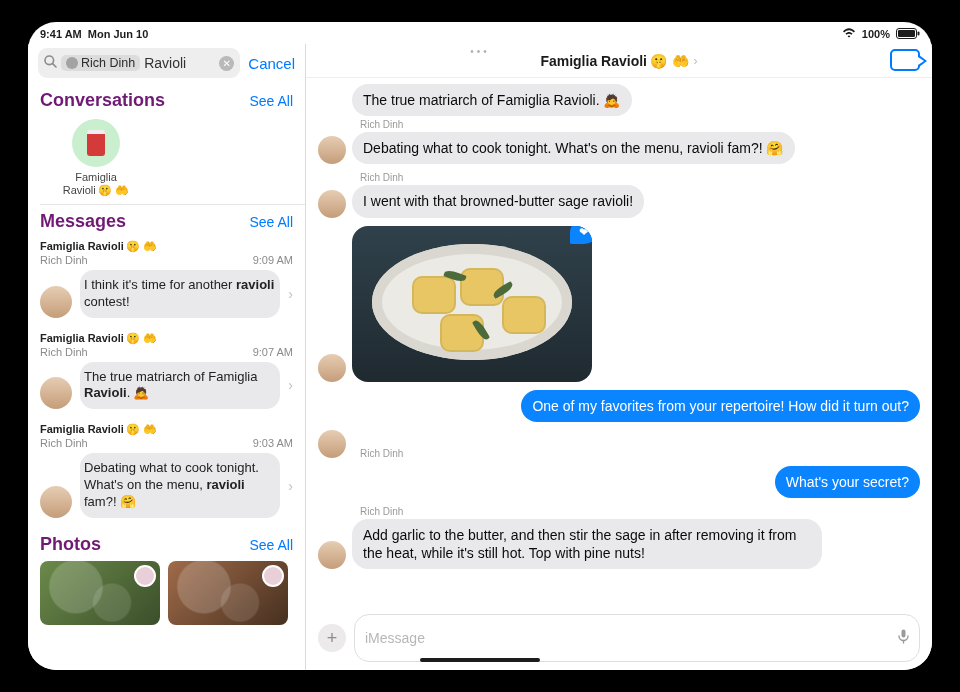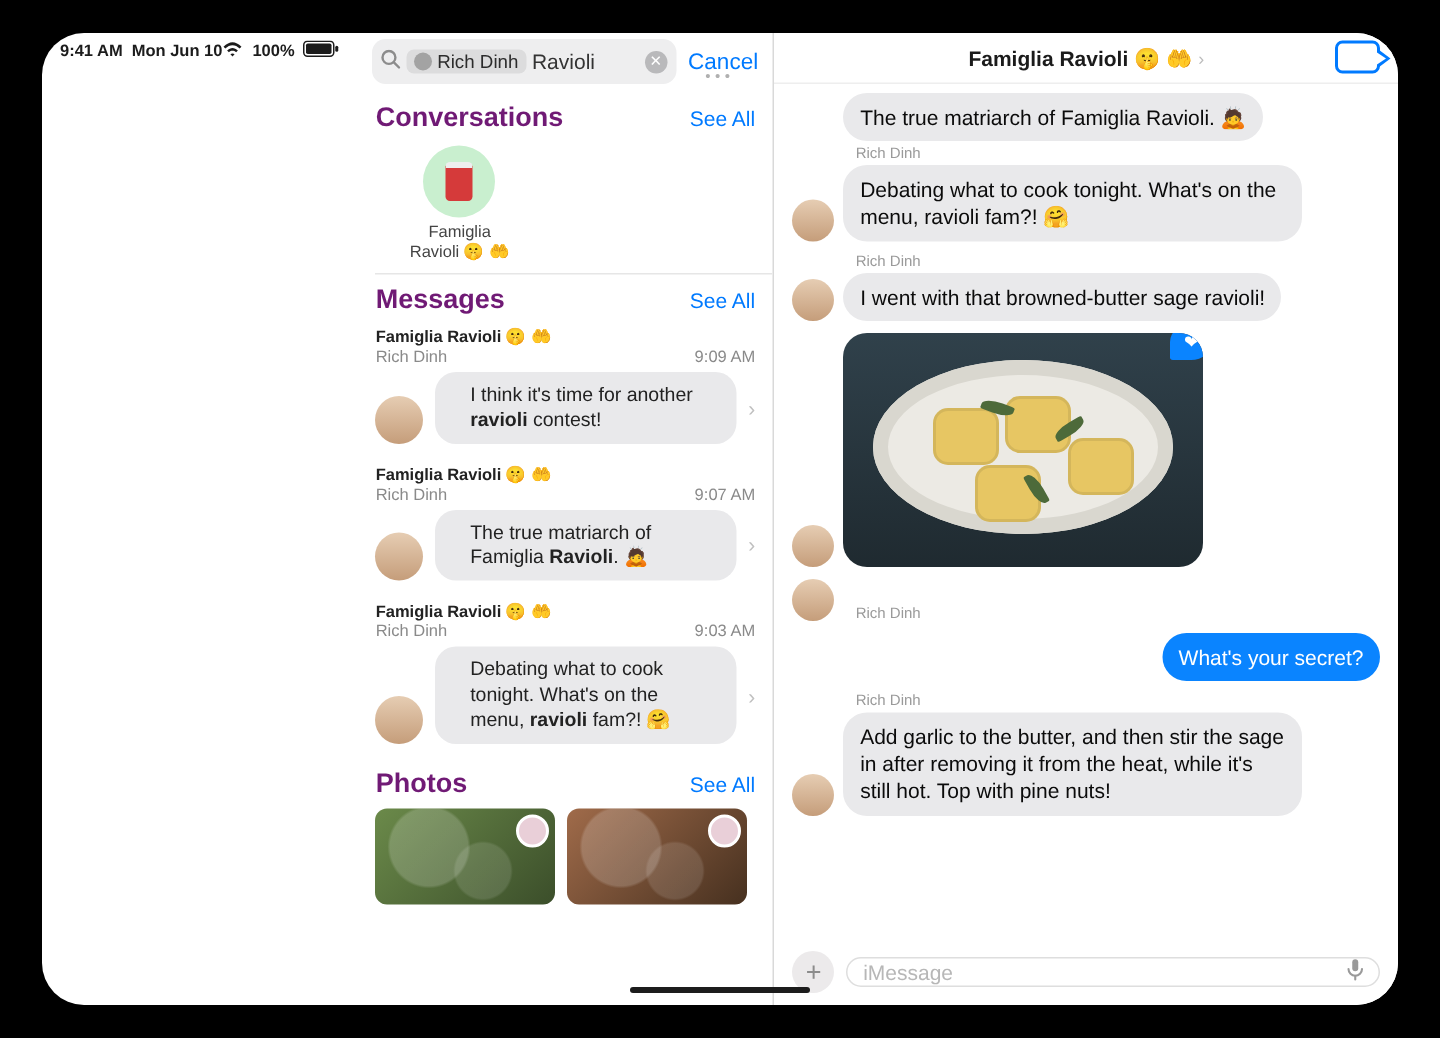--- a/index.html
+++ b/index.html
@@ -3,21 +3,21 @@
 <meta charset="utf-8">
 <style>
   * { box-sizing: border-box; margin: 0; padding: 0; font-family: -apple-system, "Helvetica Neue", Helvetica, Arial, sans-serif; -webkit-font-smoothing: antialiased; }
   html, body { width: 960px; height: 692px; background: #000; }
   .device {
     width: 960px; height: 692px; position: relative;
     background: #000; border-radius: 46px; padding: 22px 28px; 
   }
   .screen {
     width: 100%; height: 100%; background: #fff; border-radius: 28px;
-    overflow: hidden; position: relative; display: flex; flex-direction: row;
+    overflow: hidden; position: relative; display: flex; flex-direction: column;
   }
   .statusbar {
     height: 22px; display: flex; align-items: center; justify-content: space-between;
     padding: 2px 12px 0 12px; font-size: 11px; font-weight: 600; color: #1c1c1c;
   }
   .statusbar .left, .statusbar .right { display: flex; align-items: center; gap: 6px; }
   .dots { position: absolute; left: 50%; top: 24px; transform: translateX(-50%); font-size: 10px; letter-spacing: 3px; color: #b0b0b0; }
 
   .content { flex: 1; display: flex; overflow: hidden; }
   .sidebar { width: 278px; border-right: 0.5px solid #d9d9d9; display: flex; flex-direction: column; background: #fff; overflow: hidden; }
@@ -48,21 +48,21 @@
     background: #c9efcf; display: flex; align-items: center; justify-content: center;
   }
   .can { width: 18px; height: 26px; background: #d53a3a; border-radius: 3px; border-top: 4px solid #eee; }
   .conv-name { line-height: 1.15; }
 
   .msg-item { padding: 4px 12px 10px 12px; font-size: 11px; }
   .msg-top1 { font-weight: 600; color: #222; }
   .msg-top2 { display: flex; justify-content: space-between; color: #8a8a8a; margin-top: 1px; }
   .msg-body-row { display: flex; align-items: center; gap: 8px; margin-top: 4px; }
   .mini-avatar { width: 32px; height: 32px; border-radius: 50%; background: linear-gradient(#e6cdb3,#c59d7a); align-self: flex-end; flex:none;}
-  .mini-bubble { flex: 1; background: #e9e9eb; border-radius: 14px; padding: 7px 23px; font-size: 13px; color: #222; line-height: 1.3; }
+  .mini-bubble { flex: 1; background: #e9e9eb; border-radius: 14px; padding: 7px 4px; font-size: 13px; color: #222; line-height: 1.3; }
   .mini-bubble b { font-weight: 600; }
   .chev { color: #c0c0c0; font-size: 14px; }
 
   .photos-row { display: flex; gap: 8px; padding: 2px 12px; }
   .photo-thumb { width: 120px; height: 64px; border-radius: 8px; position: relative; overflow: hidden; }
   .ph1 { background: linear-gradient(135deg,#6b8a4a,#3b4e2a); }
   .ph2 { background: linear-gradient(135deg,#a06b4a,#46301f); }
   .photo-thumb::after { content:""; position:absolute; inset:0; background: radial-gradient(circle at 30% 40%, rgba(255,255,255,.18) 0 28%, transparent 30%),radial-gradient(circle at 60% 65%, rgba(255,255,255,.12) 0 22%, transparent 24%);}
   .photo-badge { position: absolute; top: 4px; right: 4px; width: 22px; height: 22px; border-radius: 50%; background: #e9cfd8; border: 2px solid #fff; }
 
@@ -91,21 +91,21 @@
   .plate { position:absolute; left:20px; top:18px; right:20px; bottom:22px; border-radius:50%; background: #eceae4; box-shadow: inset 0 0 0 10px #d9d7cf; }
   .rav { position:absolute; width:44px; height:38px; background:#e7c663; border-radius:10px; box-shadow: inset 0 0 0 2px rgba(0,0,0,.08);}
   .r1{left:60px;top:50px} .r2{left:108px;top:42px} .r3{left:150px;top:70px} .r4{left:88px;top:88px}
   .leaf{position:absolute;width:22px;height:8px;background:#4d6a3a;border-radius:60% 10% 60% 10%}
   .l1{left:92px;top:46px;transform:rotate(20deg)} .l2{left:140px;top:60px;transform:rotate(-30deg)} .l3{left:118px;top:100px;transform:rotate(60deg)}
   .react { position: absolute; top: -6px; right: -6px; width: 28px; height: 24px; background: #0a84ff; border-radius: 60% 60% 60% 8%; display:flex;align-items:center;justify-content:center;color:#fff;font-size:12px;}
   .react::after{content:"";position:absolute;right:-4px;bottom:-4px;width:6px;height:6px;background:#0a84ff;border-radius:50%}
 
   .composer { display: flex; align-items: center; gap: 8px; padding: 6px 12px 8px 12px; }
   .add-btn { width: 28px; height: 28px; border-radius: 50%; background: #eceaeb; color: #8c8c8c; font-size: 18px; display:flex;align-items:center;justify-content:center;}
-  .field { flex: 1; height: 20px; border: 1px solid #dedede; border-radius: 15px; display:flex; align-items:center; padding: 0 10px; color:#b7b7b7; font-size: 14px; justify-content: space-between;}
+  .field { flex: 1; height: 48px; border: 1px solid #dedede; border-radius: 15px; display:flex; align-items:center; padding: 0 10px; color:#b7b7b7; font-size: 14px; justify-content: space-between;}
   .mic { color:#9a9a9a; font-size:14px; }
 
   .homebar { position:absolute; bottom:8px; left:50%; transform:translateX(-50%); width:120px; height:4px; background:#1c1c1c; border-radius:3px; }
 
   .sidebar-scroll { overflow:hidden; flex:1; }
 
   .divider { height: 0.5px; background: #e6e6e6; margin: 0 0 0 12px; }
 </style>
 </head>
 <body>
@@ -267,20 +267,23 @@
                   <div class="rav r3"></div>
                   <div class="rav r4"></div>
                 <div class="leaf l1"></div>
                   <div class="leaf l2"></div>
                   <div class="leaf l3"></div>
                 <div class="react">❤</div>
               </div>
             </div>
           </div>
 
+          <div class="cluster me">
+            <div class="bubble blue">One of my favorites from your repertoire! How did it turn out?</div>
+          </div>
 
           <div class="cluster">
             <div class="av"></div>
             <div class="col">
               <div class="sender">Rich Dinh</div>
             </div>
           </div>
 
           <div class="cluster me">
             <div class="bubble blue">What's your secret?</div>

